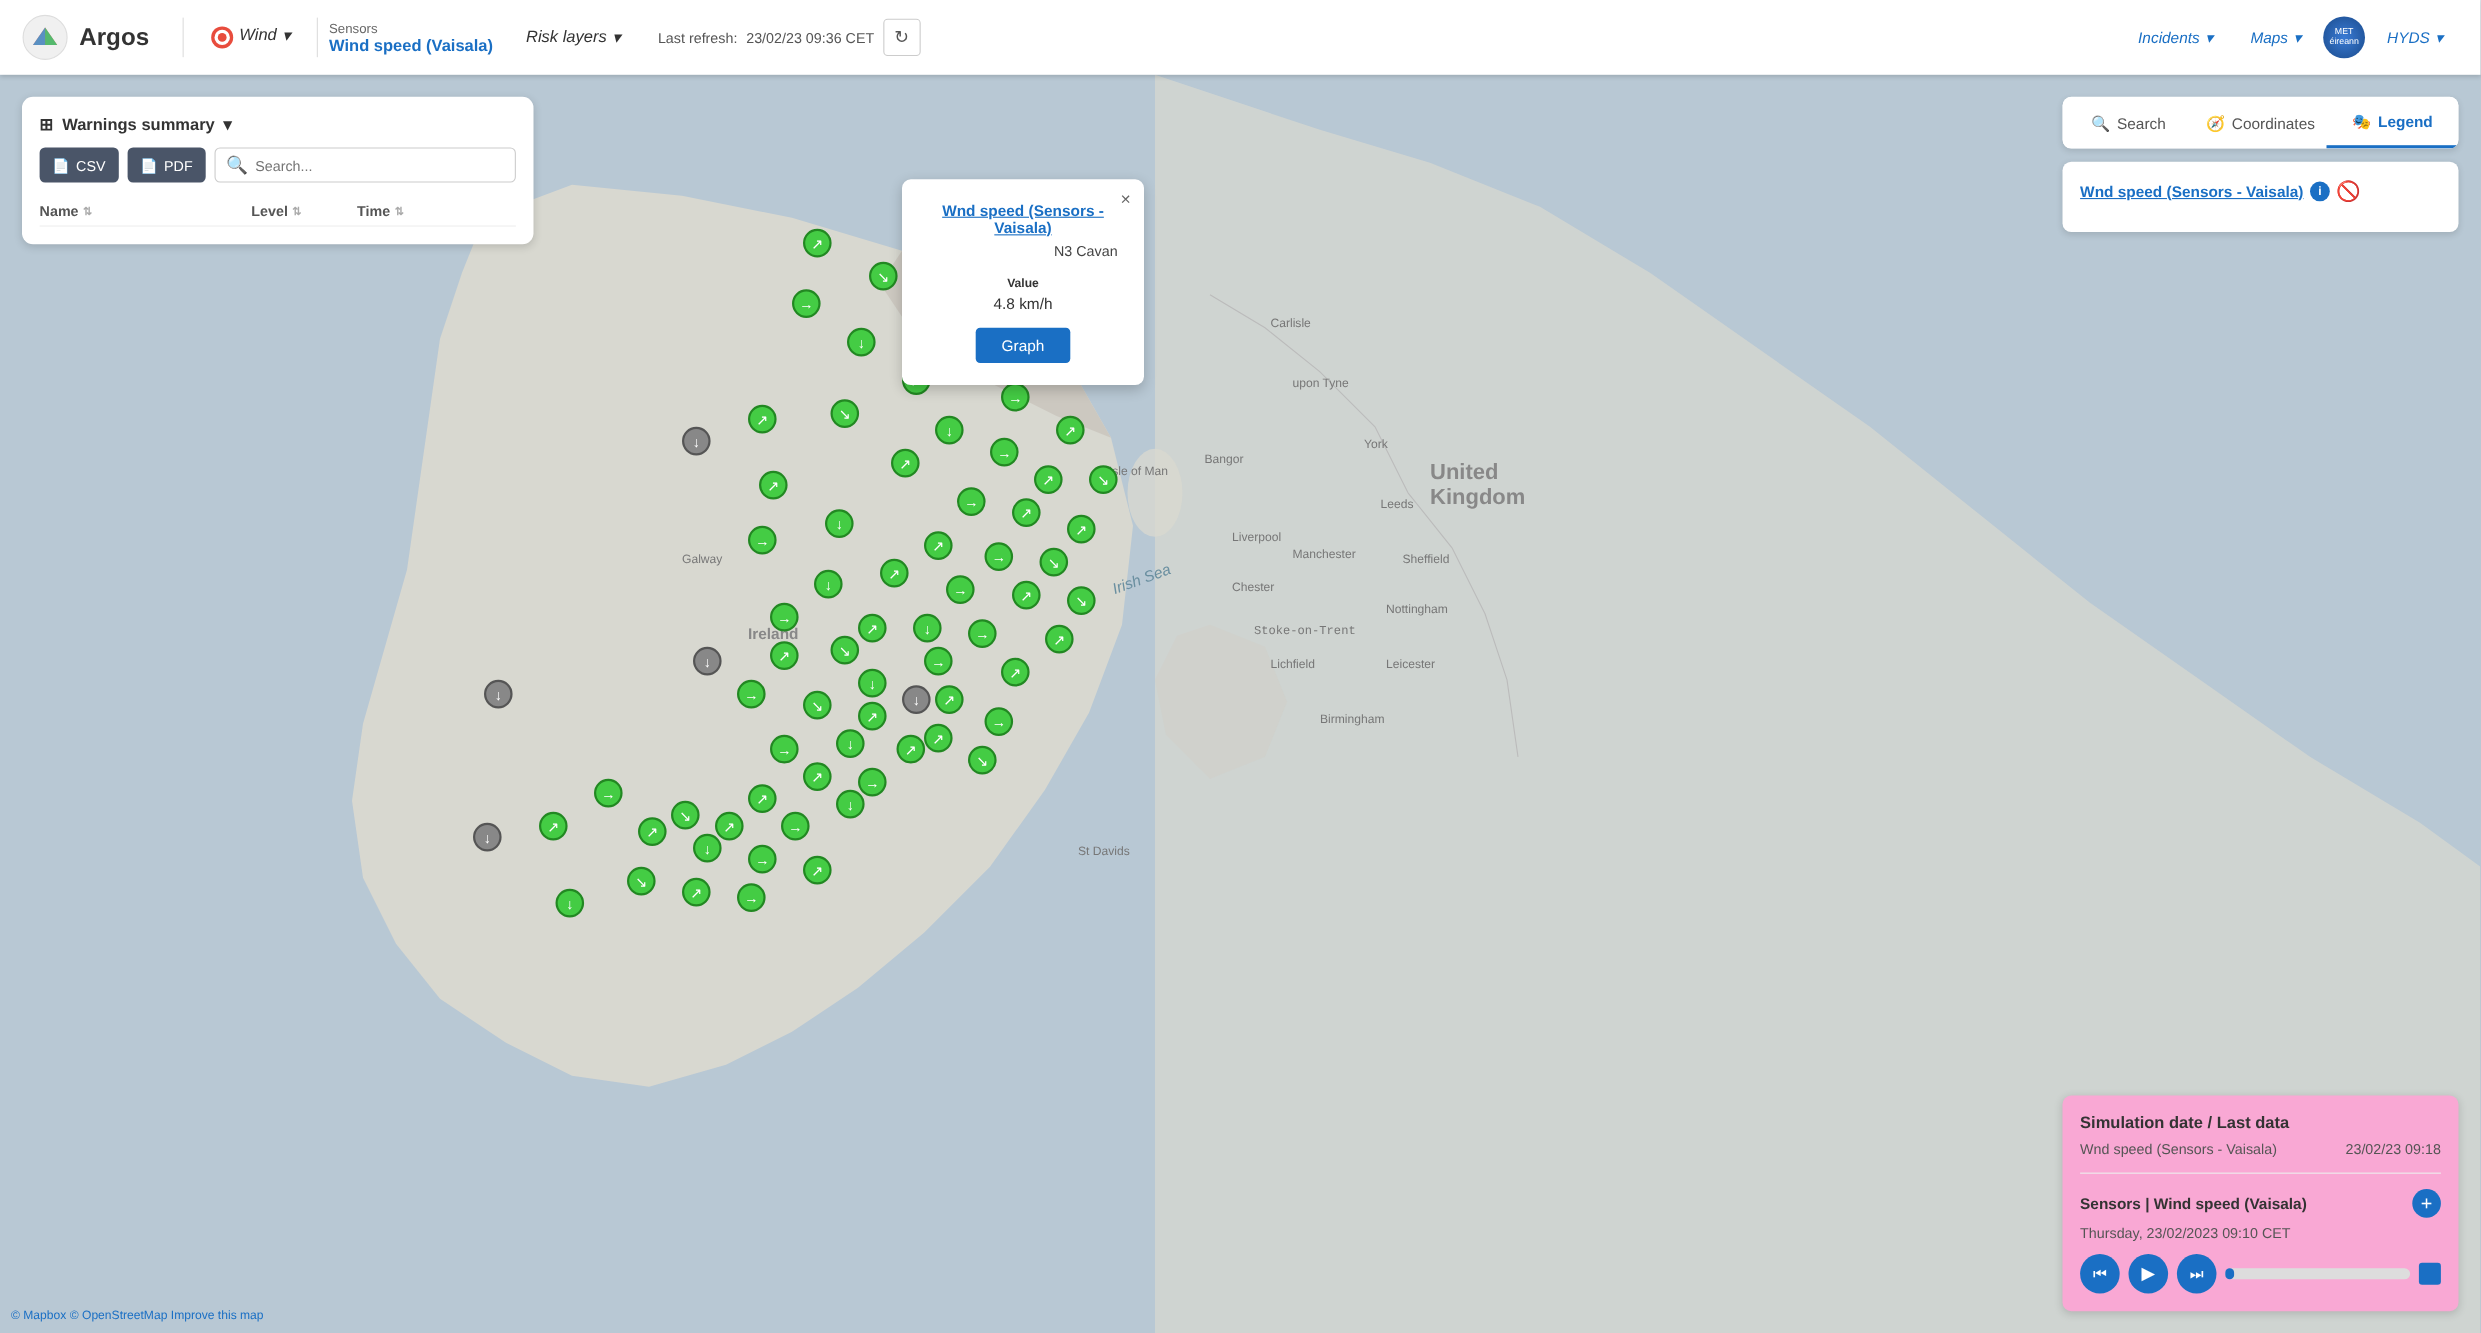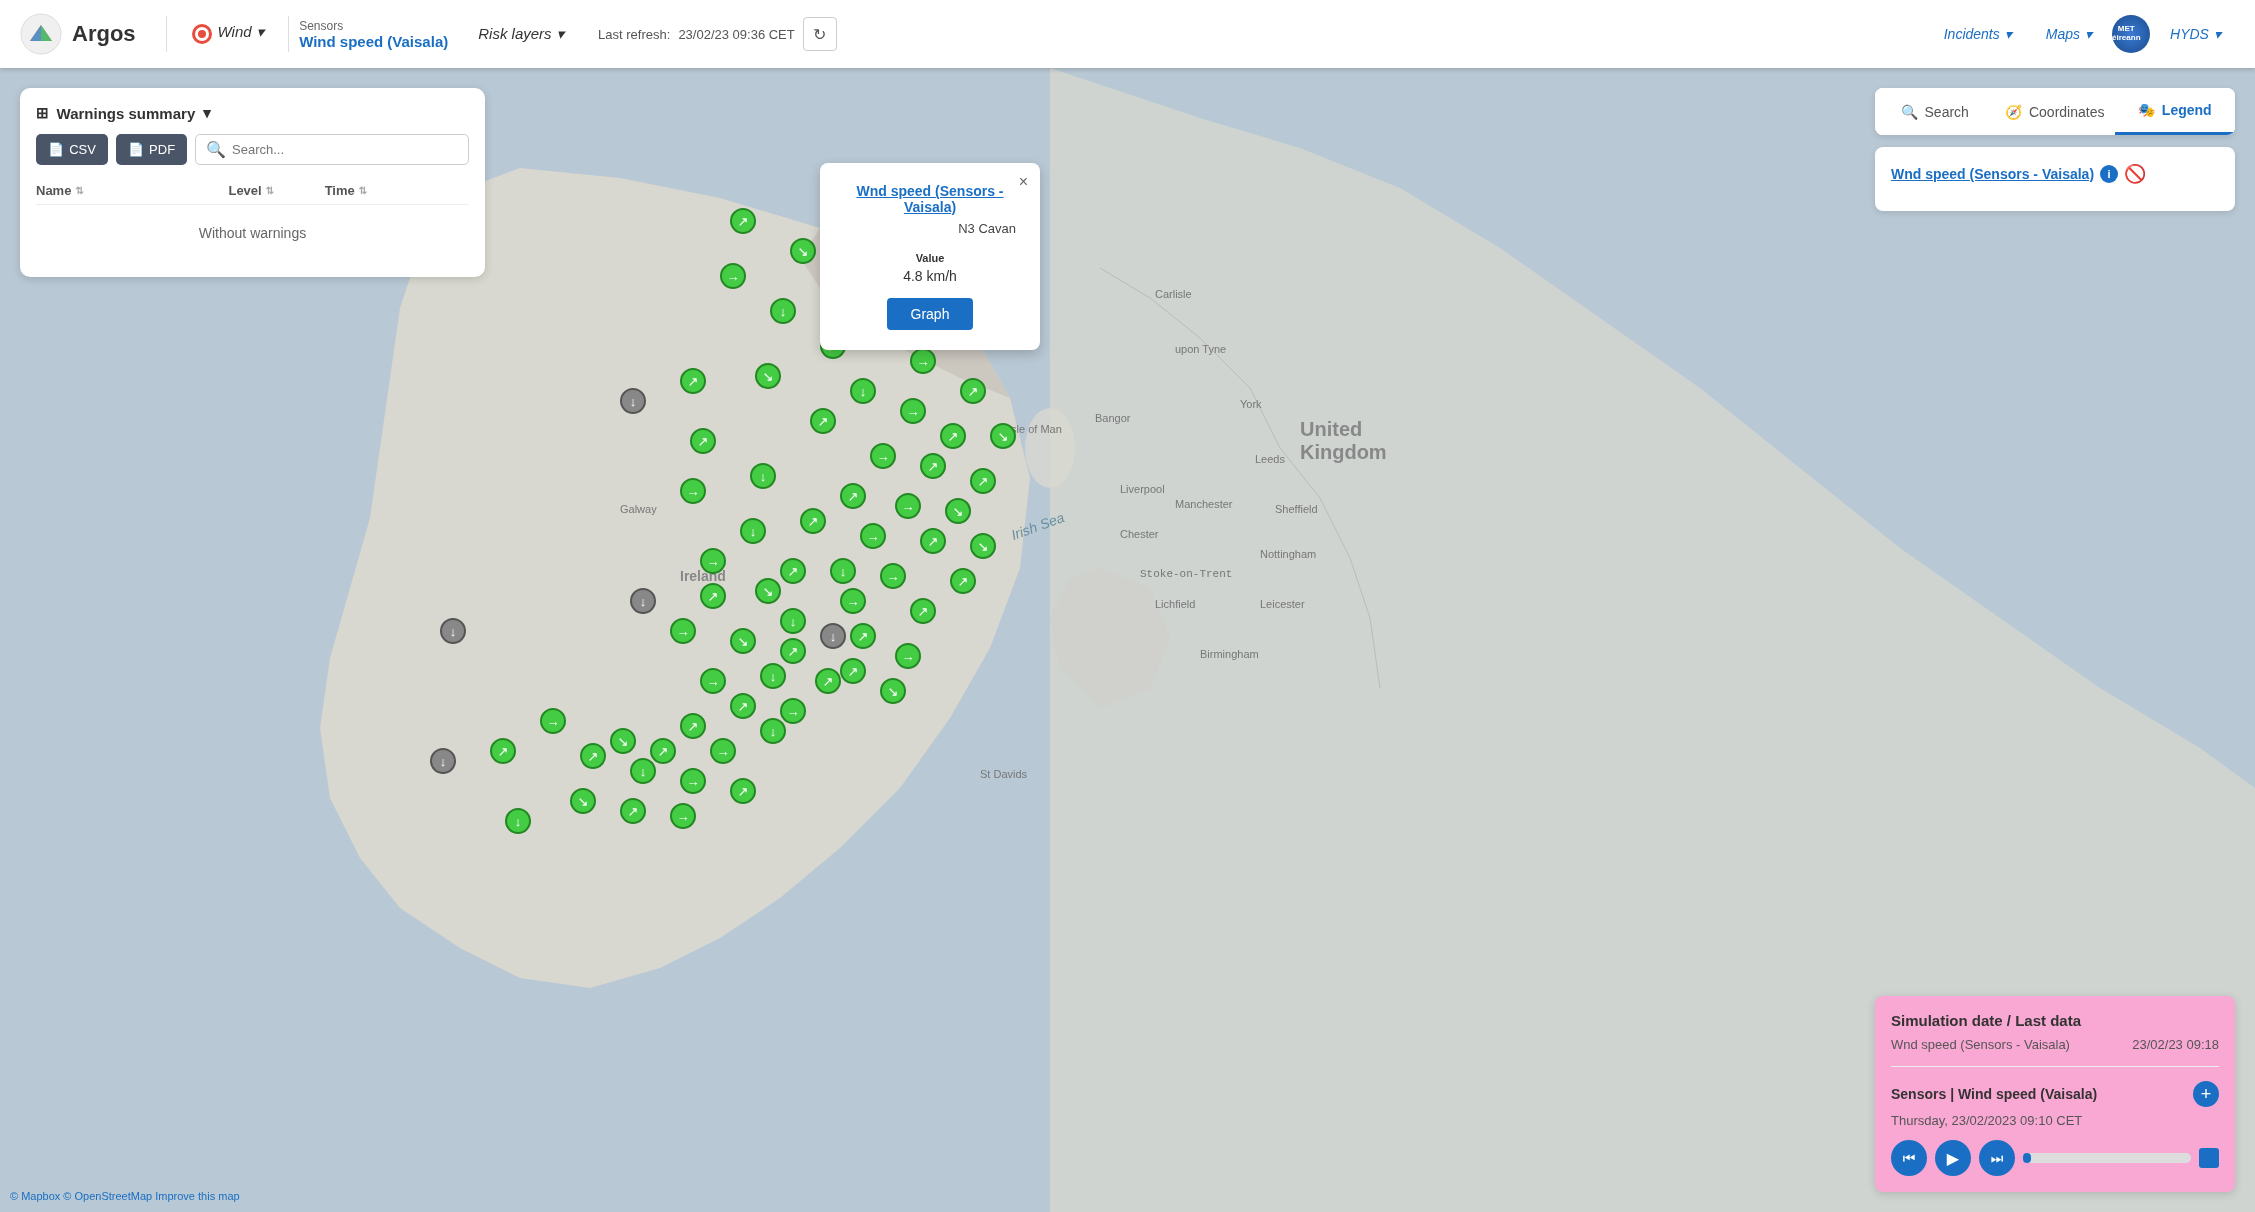--- a/index.html
+++ b/index.html
@@ -24,21 +24,21 @@
     .sensors-value { font-size: 15px; color: #1a6fc4; font-weight: bold; cursor: pointer; }
     .refresh-area { display: flex; align-items: center; gap: 8px; margin-left: 20px; font-size: 13px; color: #555; }
     .refresh-btn {
       width: 34px; height: 34px; background: #fff; border: 1px solid #ccc;
       border-radius: 4px; display: flex; align-items: center; justify-content: center;
       cursor: pointer; font-size: 16px;
     }
     .header-right { margin-left: auto; display: flex; align-items: center; gap: 6px; }
     .header-right .nav-item { font-size: 14px; color: #1a6fc4; }
     .met-logo { display: flex; align-items: center; gap: 6px; }
-    .met-logo-circle { width: 38px; height: 38px; background: radial-gradient(circle, #3a7bd5, #1a4a8a); border-radius: 50%; display: flex; align-items: center; justify-content: flex-start; color: white; font-size: 10px; font-weight: bold; }
+    .met-logo-circle { width: 38px; height: 38px; background: radial-gradient(circle, #3a7bd5, #1a4a8a); border-radius: 50%; display: flex; align-items: center; justify-content: center; color: white; font-size: 10px; font-weight: normal; }
 
     
     .map-area {
       position: absolute; top: 68px; left: 0; right: 0; bottom: 0;
       background: #b8c8d4; overflow: hidden;
     }
 
     
     .warnings-panel {
       position: absolute; top: 20px; left: 20px;
@@ -522,21 +522,20 @@
       </div>
       <div class="col-level">
         <span>Level</span>
         <span class="sort-icon">⇅</span>
       </div>
       <div class="col-time">
         <span>Time</span>
         <span class="sort-icon">⇅</span>
       </div>
     </div>
-    <div class="no-warnings">Without warnings</div>
   </div>
 
   <div class="map-popup">
     <button class="popup-close">×</button>
     <div class="popup-title">
       <span>Wnd speed (Sensors -</span><br>
       <span>Vaisala)</span>
     </div>
     <div class="popup-subtitle">N3 Cavan</div>
     <div class="popup-value-label">Value</div>

